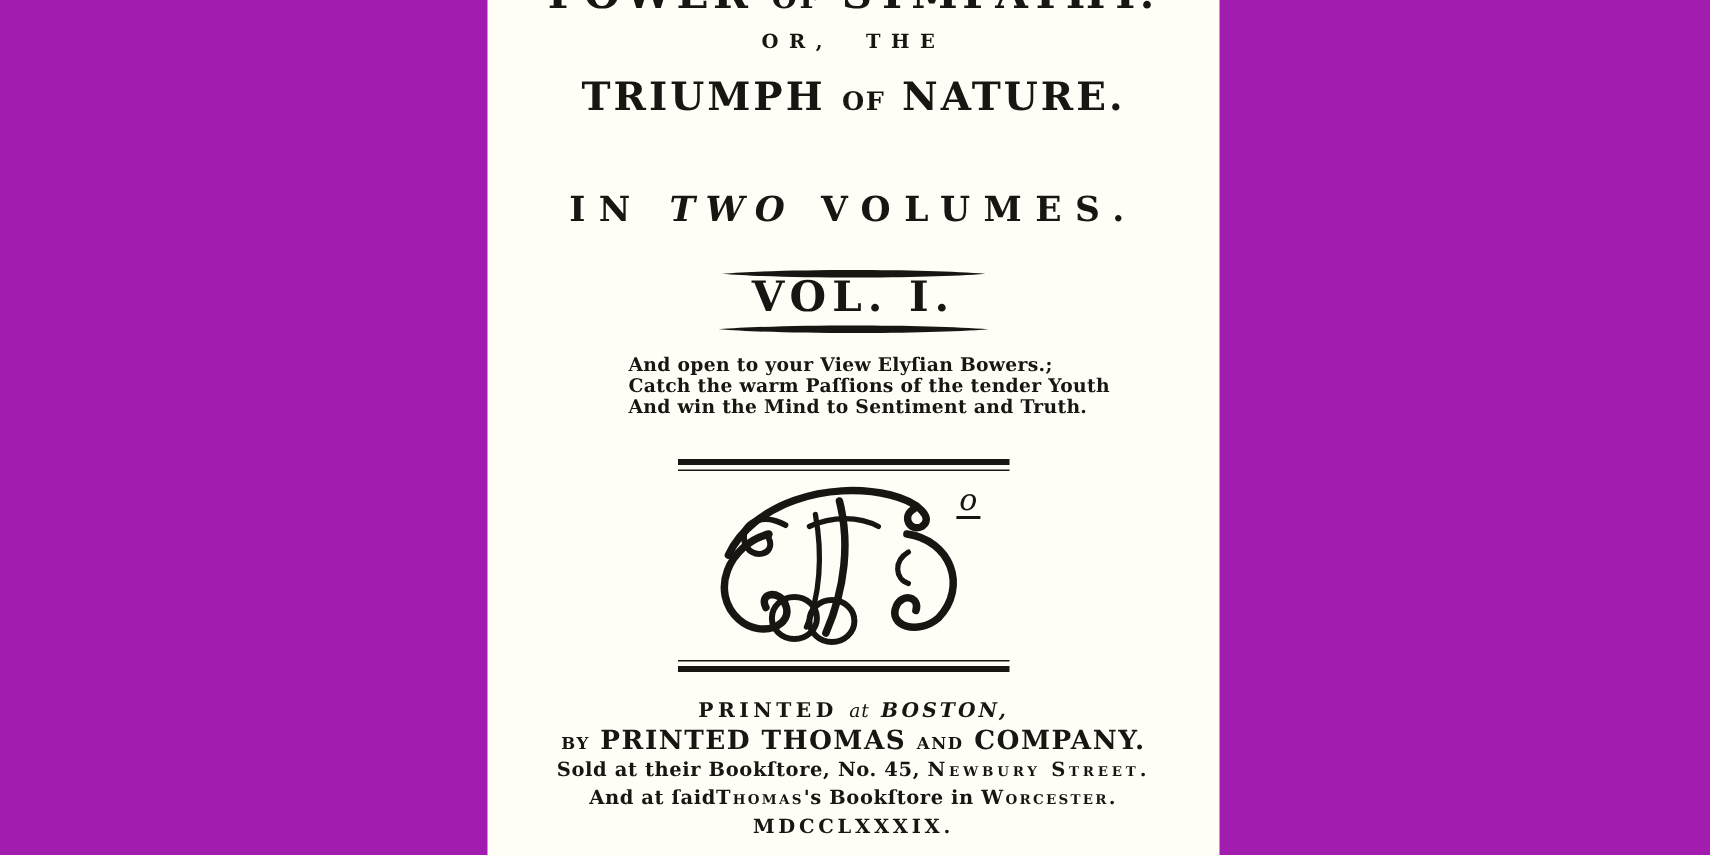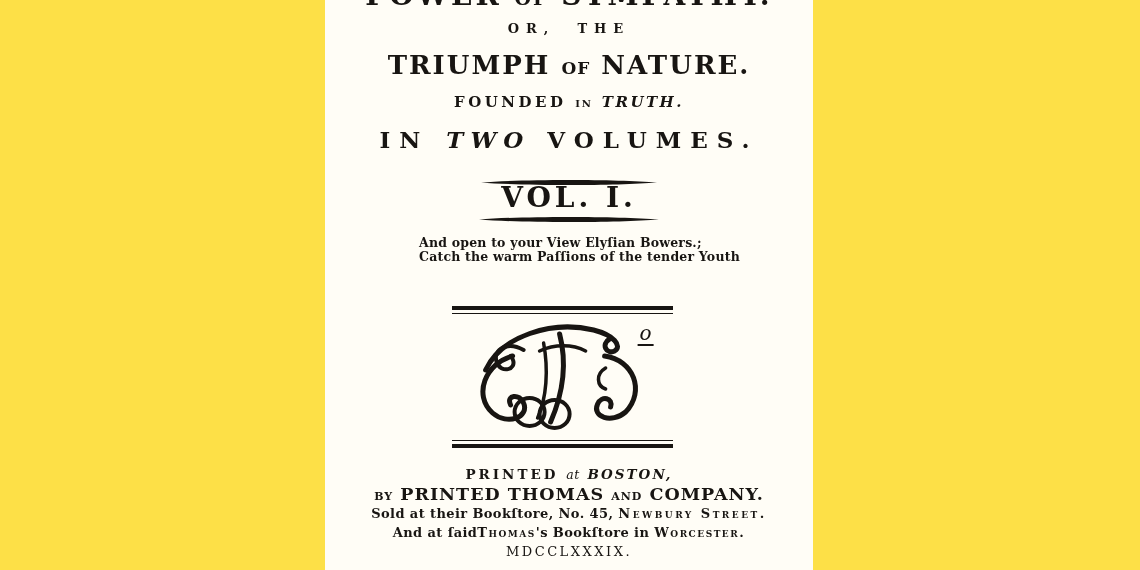--- a/index.html
+++ b/index.html
@@ -63,49 +63,44 @@
 
   .publisher { top:484px; font-size:17.5px; font-weight:600; letter-spacing:1px; }
   .publisher .sc { font-variant:small-caps; font-size:15px; letter-spacing:1px; }
 
   .bookstore { top:506px; font-size:13px; font-weight:600; letter-spacing:0.4px; }
   .bookstore .sc { font-variant:small-caps; letter-spacing:2.5px; font-weight:700; }
 
   .worcester { top:525px; font-size:13px; font-weight:600; letter-spacing:0.4px; }
   .worcester .sc { font-variant:small-caps; letter-spacing:1.5px; font-weight:700; }
 
-  .year { top:544px; font-size:13px; font-weight:400; letter-spacing:2.5px; }
+  .year { top:544px; font-size:13px; font-weight:700; letter-spacing:2.5px; }
 </style>
 </head>
 <body>
 
-<div class="stage" style="background: #fde047;">
+<div class="stage" style="background: #a21caf;">
   <div class="paper" style="background: rgb(255, 253, 246); color: rgb(24, 21, 18);">
 
     <div class="line cropped-title">
       <span>POWER</span>
       <span class="of-small">OF</span>
       <span>SYMPATHY:</span>
     </div>
 
     <div class="line or-the">
       <span>OR,</span><span class="gap"></span><span>THE</span>
     </div>
 
     <div class="line alt-title">
       <span>TRIUMPH</span>
       <span class="of-small">OF</span>
       <span>NATURE.</span>
     </div>
 
-    <div class="line founded">
-      <span>FOUNDED</span>
-      <span class="sc">in</span>
-      <span class="it">TRUTH.</span>
-    </div>
 
     <div class="line volumes">
       <span>IN</span>
       <span class="two">TWO</span>
       <span>VOLUMES.</span>
     </div>
 
     <div class="swell swell-1">
       <svg width="176" height="9" viewBox="0 0 176 9">
           <path d="M0,4.5 C40,1.1 136,1.1 176,4.5 C136,7.9 40,7.9 0,4.5 Z" fill="#181512"></path>
@@ -116,20 +111,21 @@
 
     <div class="swell swell-2">
       <svg width="180" height="9" viewBox="0 0 180 9">
           <path d="M0,4.5 C42,1.1 138,1.1 180,4.5 C138,7.9 42,7.9 0,4.5 Z" fill="#181512"></path>
         </svg>
     </div>
 
     <div class="verse">
       <div>And open to your View Elyſian Bowers.;</div>
       <div>Catch the warm Paſſions of the tender Youth</div>
+      <div>And win the Mind to Sentiment and Truth.</div>
     </div>
 
     <div class="thick-rule rule-top"></div>
 
     <div class="monogram">
       <svg width="210" height="120" viewBox="0 0 210 120" fill="none" stroke="#181512" stroke-linecap="round">
 
         <path d="M30,54 C46,20 96,4 138,14 C158,19 167,30 159,35 C151,39 145,28 154,23" stroke-width="5"></path>
 
         <path d="M68,34 C52,25 37,33 41,46 C45,58 62,54 57,43" stroke-width="4"></path>

